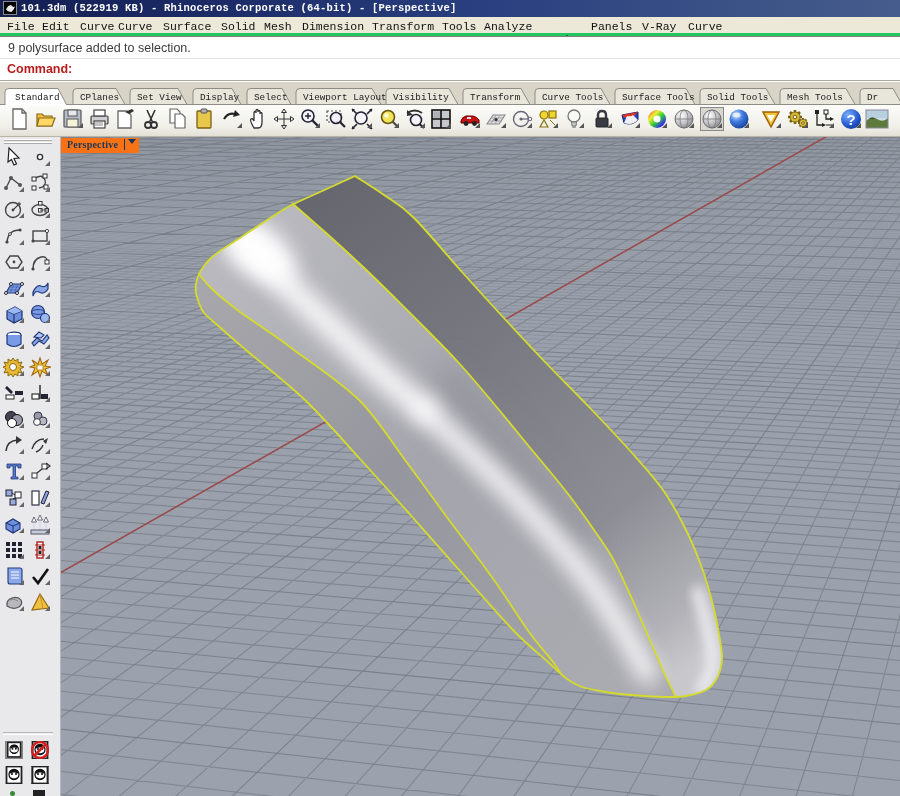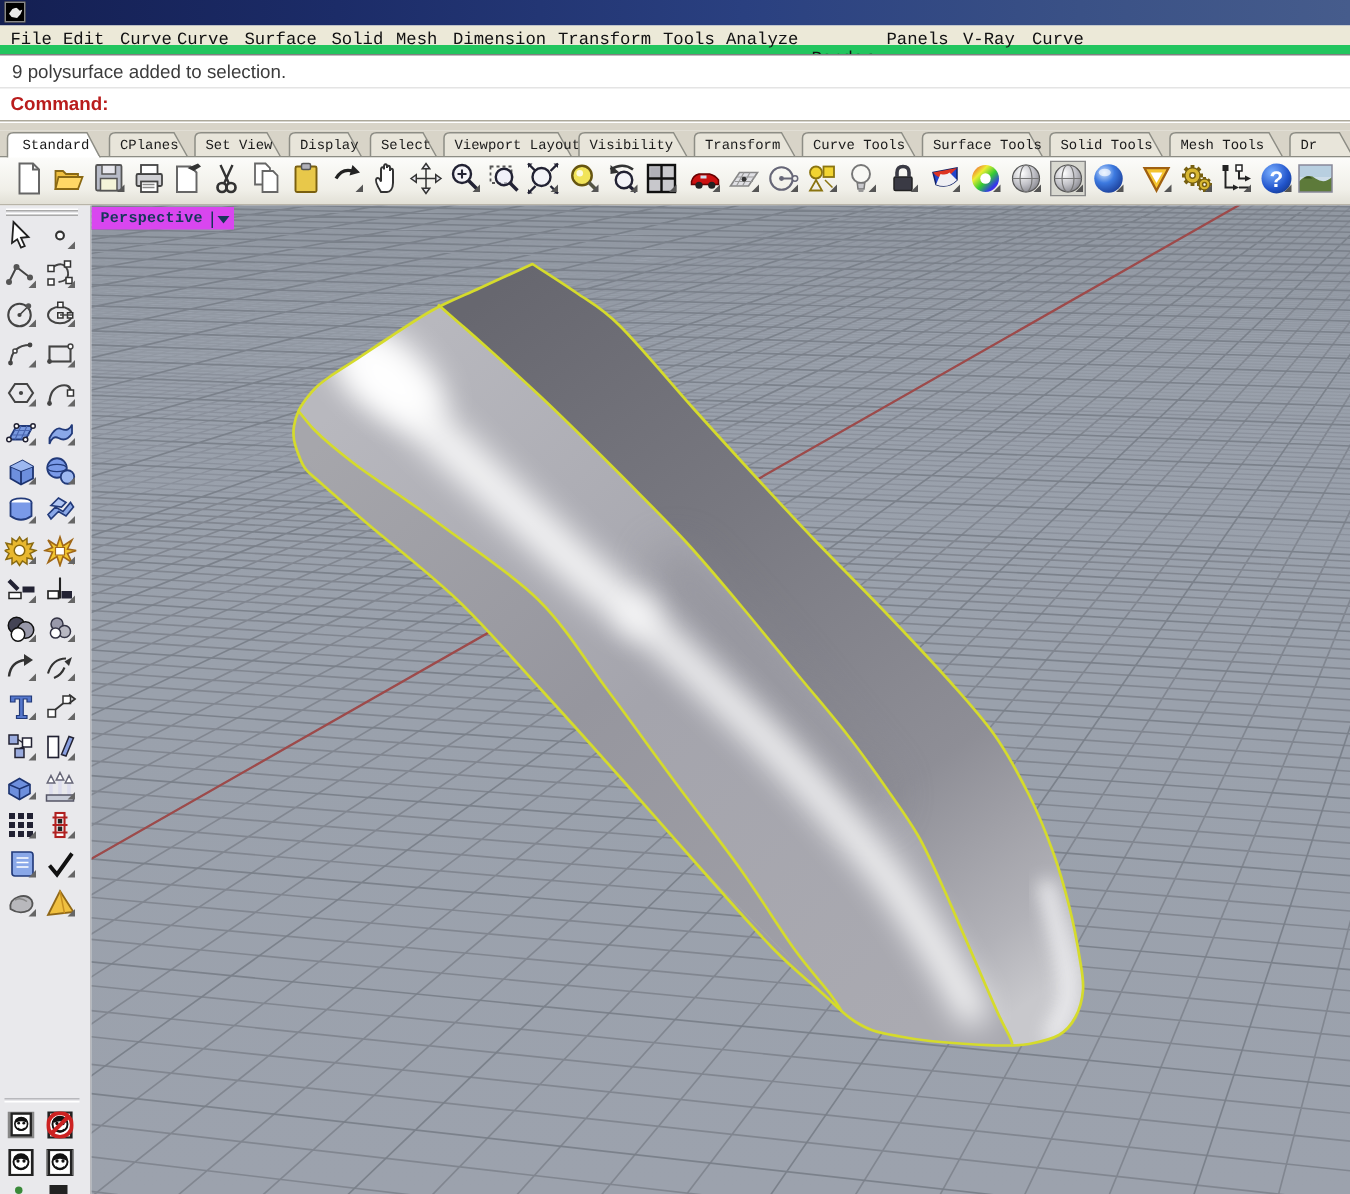--- a/index.html
+++ b/index.html
@@ -1,37 +1,38 @@
 <!DOCTYPE html>
 <html><head><meta charset="utf-8"><style>
 *{margin:0;padding:0;box-sizing:border-box}
 body{width:900px;height:796px;overflow:hidden;position:relative;font-family:"Liberation Sans",sans-serif}
 #titlebar{position:absolute;left:0;top:0;width:900px;height:17px;background:linear-gradient(90deg,#141f52 0%,#1c2c68 25%,#2a4080 55%,#3a5186 80%,#465c8c 100%)}
 #titlebar .txt{position:absolute;left:21px;top:2px;color:#fff;font-family:"Liberation Mono",monospace;font-weight:bold;font-size:10.5px;letter-spacing:0.2px;white-space:pre}
 #ticon{position:absolute;left:3px;top:1px;width:14px;height:14px;background:#000;border:1px solid #888}
 #ticon:after{content:"";position:absolute;left:2px;top:3px;width:9px;height:7px;background:#e8e8e8;clip-path:polygon(0 60%,25% 15%,55% 0,80% 30%,100% 20%,85% 65%,60% 100%,20% 90%)}
-#menubar{position:absolute;left:0;top:17px;width:900px;height:19px;background:#ece9d8;border-bottom:6px solid #22c55e;font-family:"Liberation Mono",monospace;font-size:11.5px;color:#111}
+#menubar{position:absolute;left:0;top:17px;width:900px;height:19px;background:#ece9d8;border-bottom:3px solid #22c55e;font-family:"Liberation Mono",monospace;font-size:11.5px;color:#111}
 #cmdarea{position:absolute;left:0;top:36px;width:900px;height:45px;background:#fff;border-top:1px solid #808080;border-bottom:1px solid #aca899}
 #cmdarea .l1{position:absolute;left:8px;top:4px;font-size:12.5px;color:#3c3c3c}
 #cmdarea .l2{position:absolute;left:7px;top:25px;font-size:12.5px;font-weight:bold;color:#b91c1c}
 #cmdarea .div{position:absolute;left:0;top:21px;width:900px;height:1px;background:#e4e4e4}
 #gap{position:absolute;left:0;top:82px;width:900px;height:5px;background:#d8d4c8}
 #tabbar{position:absolute;left:0;top:87px;width:900px;height:18px;background:#d8d4c8}
 #toolbar{position:absolute;left:0;top:105px;width:900px;height:32px;background:linear-gradient(180deg,#fcfcfa 0%,#f0efe8 70%,#e2e0d6 100%);border-bottom:1px solid #b8b4a8}
 #sidebar{position:absolute;left:0;top:137px;width:61px;height:659px;background:#e9e9ec;border-right:1px solid #b8b8bc}
 #sidebar .grip{position:absolute;left:4px;top:2px;width:48px;height:2px;border-top:1px solid #fff;border-bottom:1px solid #aaa}
 #sidebar .grip2{position:absolute;left:4px;top:5px;width:48px;height:2px;border-top:1px solid #fff;border-bottom:1px solid #aaa}
 #viewport{position:absolute;left:61px;top:137px;width:839px;height:659px;background:#9aa1ac;overflow:hidden}
-#vplabel{position:absolute;left:0px;top:1px;height:15px;background:#d946ef;color:#16365a;font-family:Liberation Mono, monospace;font-size:10px;font-weight:bold;padding:1px 3px 0 6px;letter-spacing:0.2px;display:flex;align-items:center}
+#vplabel{position:absolute;left:0px;top:1px;height:15px;background:#f97316;color:#16365a;font-family:Liberation Serif, serif;font-size:10px;font-weight:bold;padding:1px 3px 0 6px;letter-spacing:0.2px;display:flex;}
 #vplabel .sep{display:inline-block;width:1px;height:11px;background:#16365a;margin:0 2px 0 6px}
 #vplabel .tri{display:inline-block;width:0;height:0;border-left:4px solid transparent;border-right:4px solid transparent;border-top:5px solid #16365a;margin-left:1px}
 </style></head>
 <body>
 <div id="titlebar">
     <div id="ticon"></div>
+    <div class="txt">101.3dm (522919 KB) - Rhinoceros Corporate (64-bit) - [Perspective]</div>
   </div>
 <div id="menubar">
     <span style="position:absolute;left:7px;top:3px">File</span>
     <span style="position:absolute;left:42px;top:3px">Edit</span>
     <span style="position:absolute;left:80px;top:3px">Curve</span>
     <span style="position:absolute;left:118px;top:3px">Curve</span>
     <span style="position:absolute;left:163px;top:3px">Surface</span>
     <span style="position:absolute;left:221px;top:3px">Solid</span>
     <span style="position:absolute;left:264px;top:3px">Mesh</span>
     <span style="position:absolute;left:302px;top:3px">Dimension</span>

